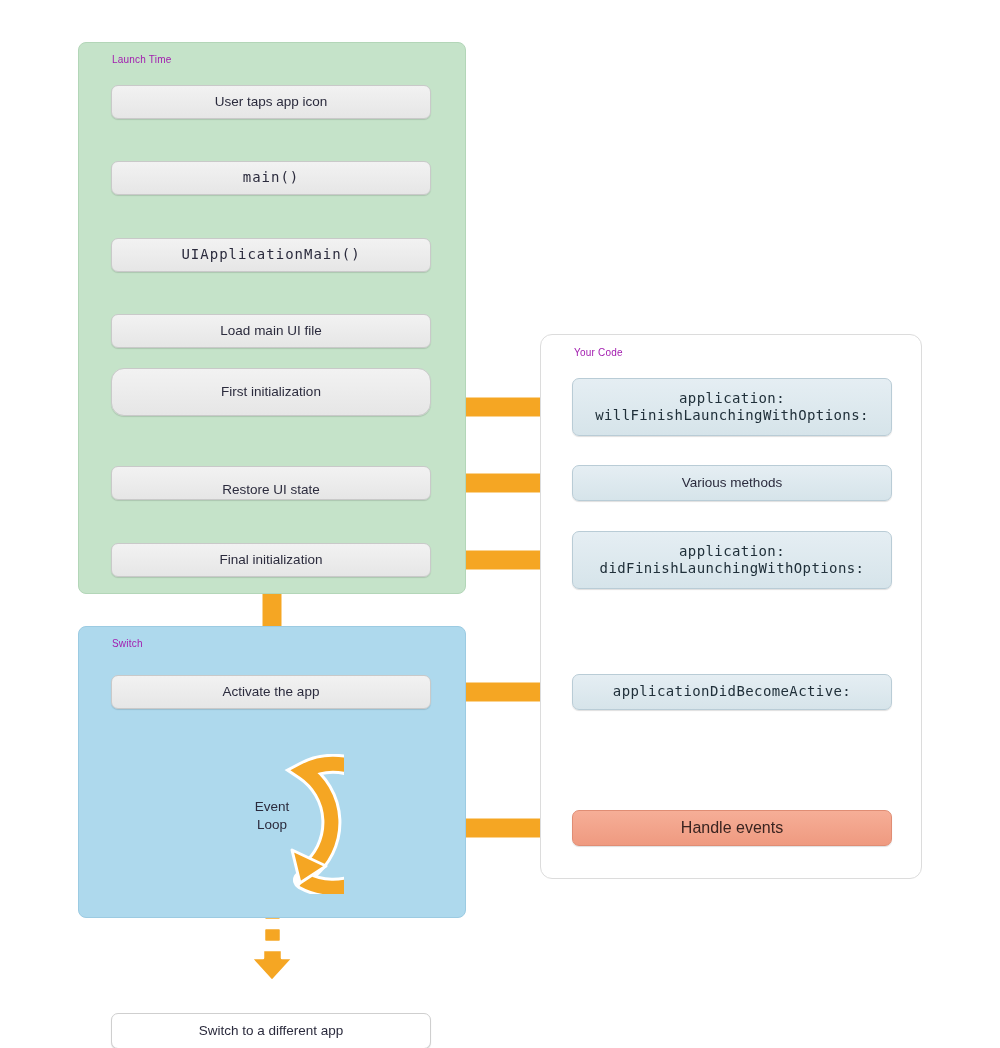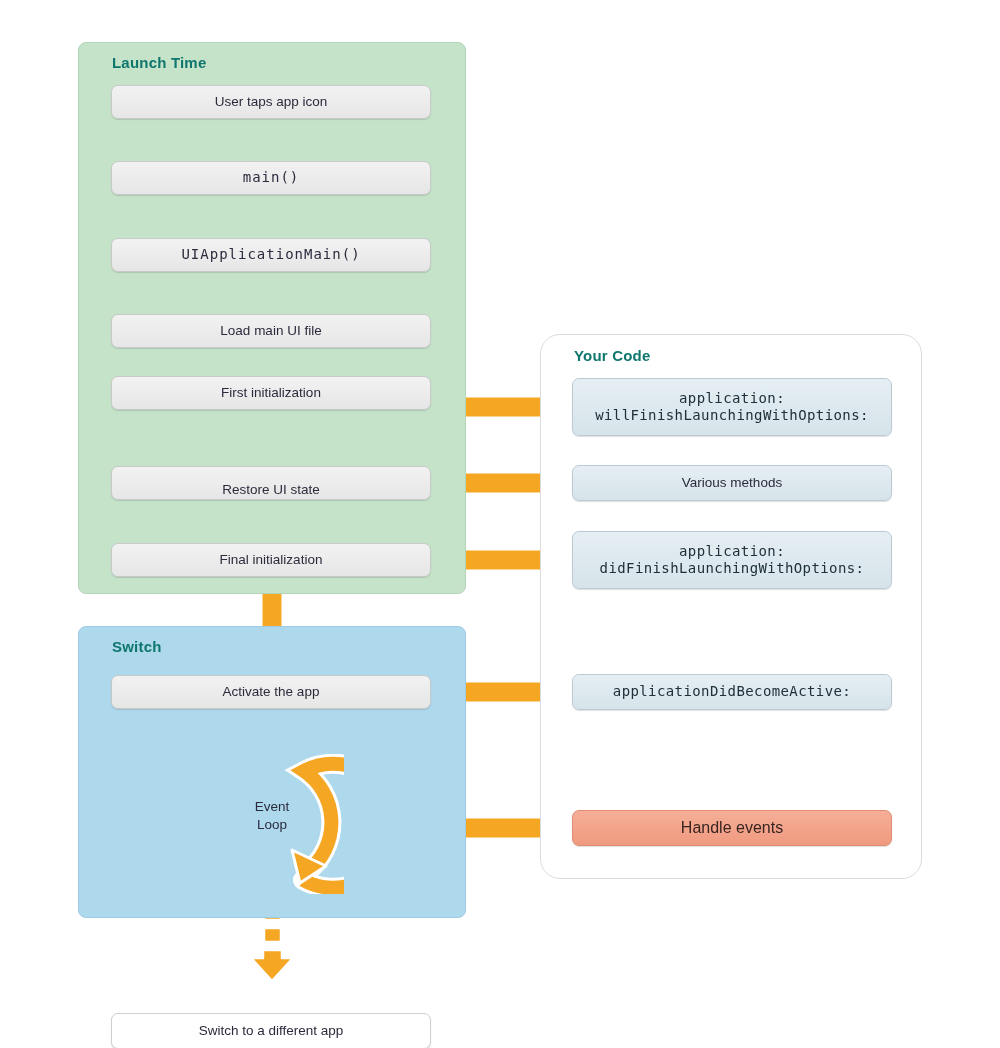--- a/index.html
+++ b/index.html
@@ -17,25 +17,25 @@
   .panel-launch{
     left:78px;top:42px;width:388px;height:552px;
     background:#c5e3c9;border:1px solid #b3d6b8;border-radius:8px;
   }
   .panel-running{
     left:78px;top:626px;width:388px;height:292px;
     background:#aed9ed;border:1px solid #9ccbe2;border-radius:8px;
   }
   .panel-yourcode{
     left:540px;top:334px;width:382px;height:545px;
-    background:#ffffff;border:1px solid #dcdcdc;border-radius:20px;
+    background:#ffffff;border:1px solid #dcdcdc;border-radius:12px;
   }
   .panel-title{
     position:absolute;left:33px;top:11px;
-    font-size:15px;font-weight:bold;color:#0f766e;
+    font-size:10px;font-weight:normal;color:#a21caf;
     letter-spacing:.2px;
   }
   .panel-yourcode .panel-title{left:33px;top:12px;}
 
   
   .node{
     position:absolute;box-sizing:border-box;
     display:flex;align-items:center;justify-content:center;
     text-align:center;border-radius:7px;
     font-size:13.5px;color:#2b2b3d;
@@ -159,21 +159,21 @@
   </div>
 
   <div class="node node-gray" style="left:111px;top:238px;width:320px;height:34px;font-family:'DejaVu Sans Mono',monospace;font-size:14px;letter-spacing:1px;">
     <span>UIApplicationMain()</span>
   </div>
 
   <div class="node node-gray" style="left:111px;top:314px;width:320px;height:34px;">
     <span>Load main UI file</span>
   </div>
 
-  <div class="node node-gray" style="left:111px;top:376px;width:320px;height:34px;">
+  <div class="node node-gray" style="left:111px;top:368px;width:320px;height:48px;border-radius:13px;">
     <span>First initialization</span>
   </div>
 
   <div class="node node-gray" style="left:111px;top:466px;width:320px;height:34px;align-items:flex-end;">
     <span>Restore UI state</span>
   </div>
 
   <div class="node node-gray" style="left:111px;top:543px;width:320px;height:34px;">
     <span>Final initialization</span>
   </div>

